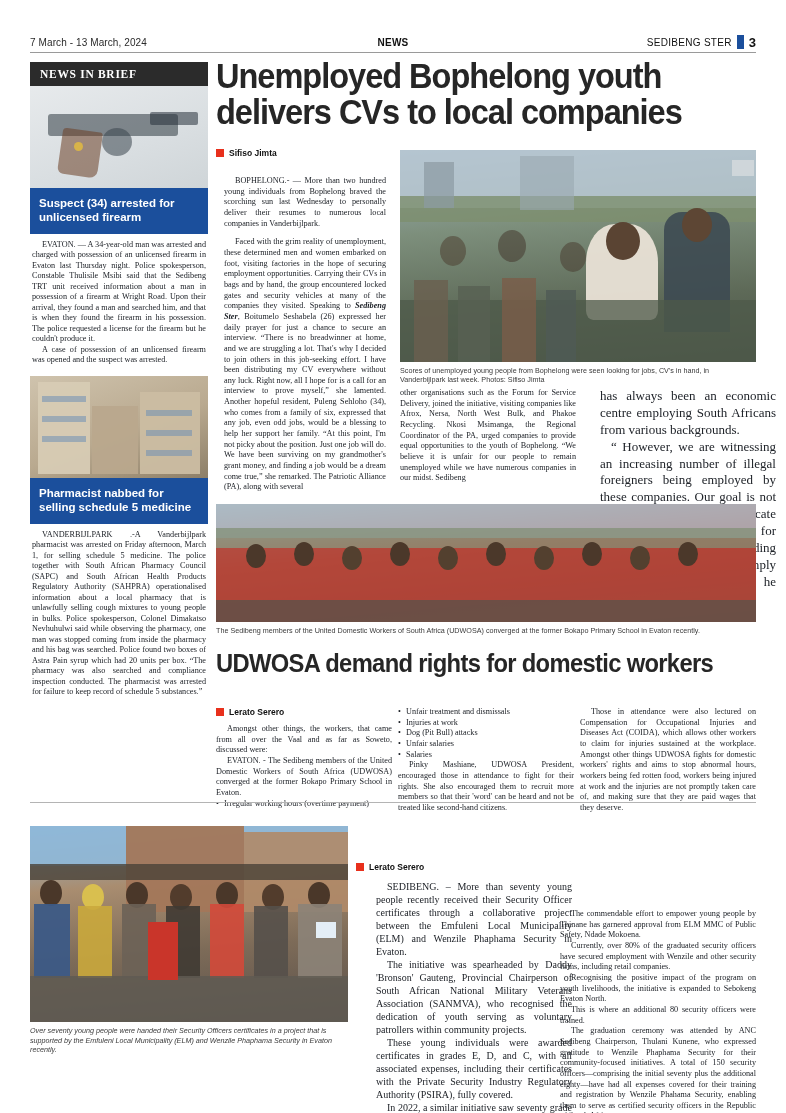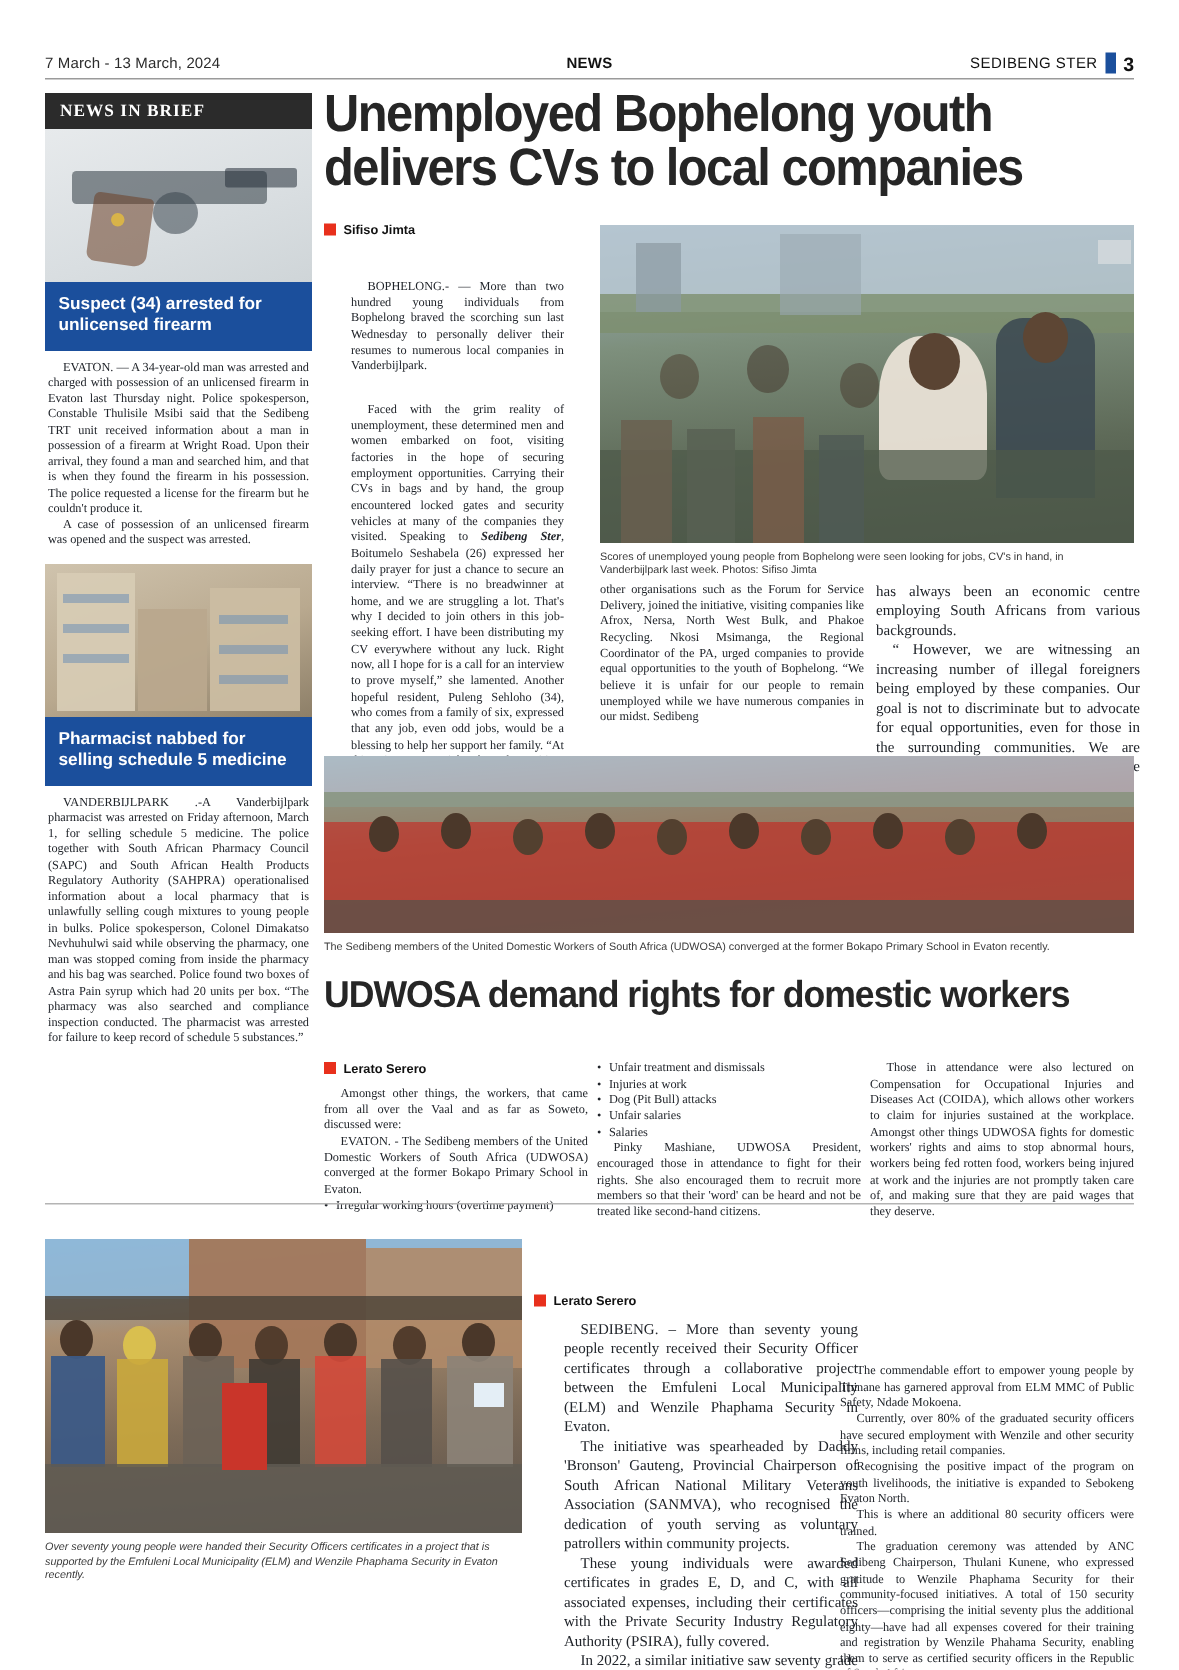--- a/index.html
+++ b/index.html
@@ -162,21 +162,21 @@
   }
   .lead-col1 {
     position: absolute;
     left: 216px; top: 168px;
     width: 178px;
     font-size: 8.2px;
     line-height: 1.3;
     text-align: justify;
     color: #20242a;
   }
-  .lead-col1 p { margin: 18px; text-indent: 11px; }
+  .lead-col1 p { margin: 8px; text-indent: 11px; }
   .lead-col1 i { font-style: italic; font-weight: bold; }
 
   .lead-photo {
     position: absolute;
     left: 400px; top: 150px;
     width: 356px;
     height: 212px;
     background: linear-gradient(175deg,#9fb4c4 0%, #7d8f7c 35%, #5e6a58 70%, #4a5247 100%);
     overflow: hidden;
   }
@@ -193,23 +193,23 @@
     position: absolute;
     left: 400px; top: 388px;
     width: 176px;
     font-size: 8.2px;
     line-height: 1.3;
     text-align: justify;
     color: #20242a;
   }
   .lead-col3 {
     position: absolute;
-    left: 584px; top: 388px;
+    left: 600px; top: 388px;
     width: 176px;
-    font-size: 10px;
+    font-size: 13px;
     line-height: 1.3;
     text-align: justify;
     color: #20242a;
   }
   .lead-col2 p, .lead-col3 p { margin: 0; text-indent: 11px; }
   .noindent { text-indent: 0 !important; }
 
   
   .udwosa-photo {
     position: absolute;

